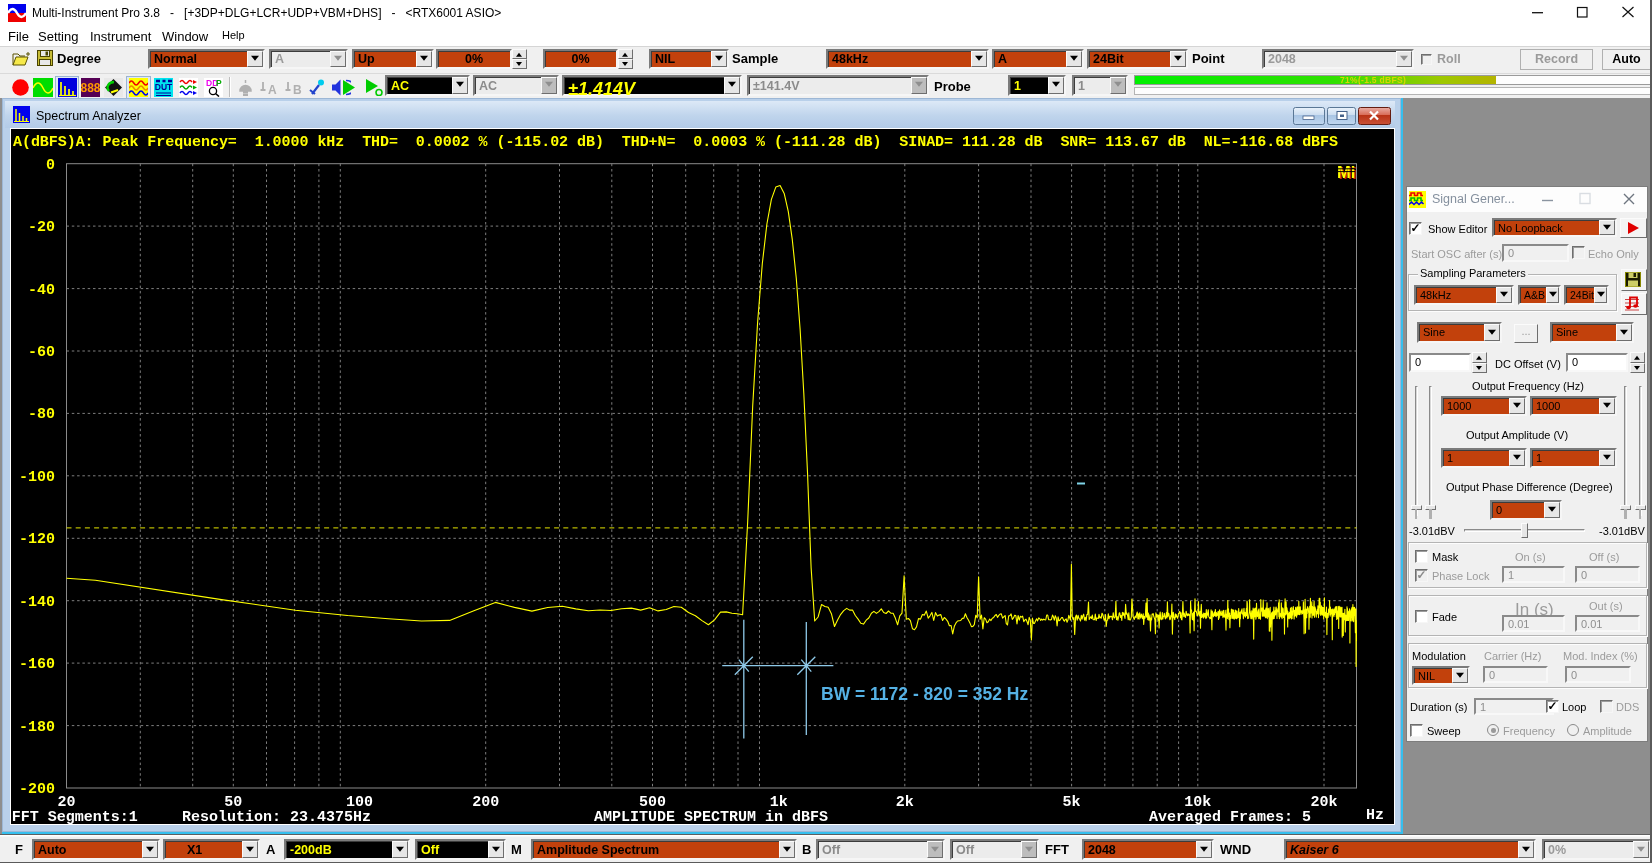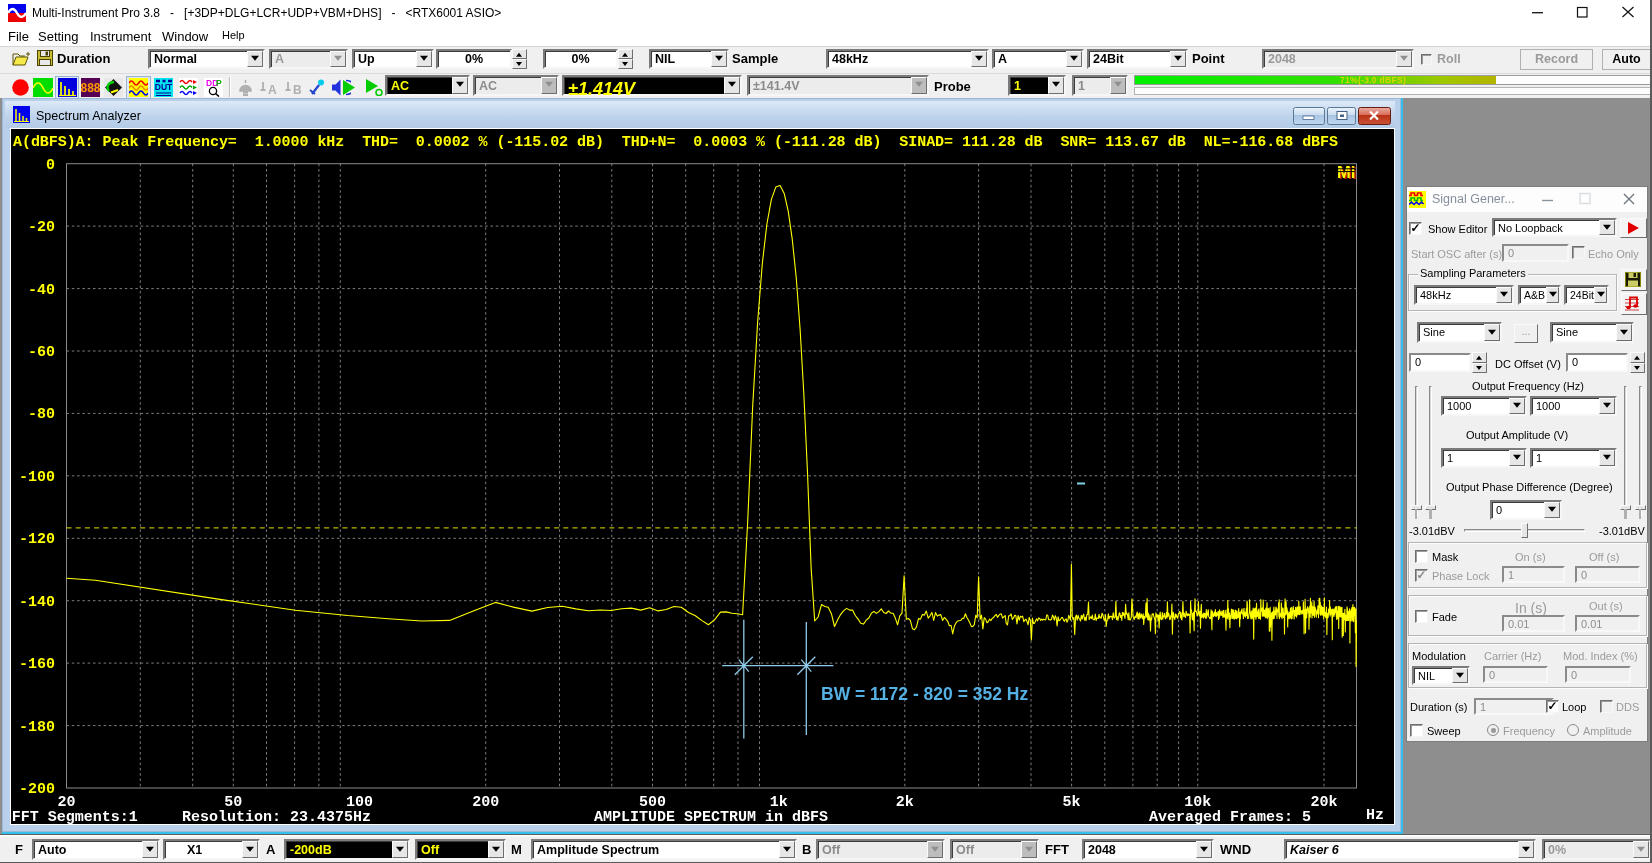--- a/index.html
+++ b/index.html
@@ -1,17 +1,17 @@
 <!DOCTYPE html>
 <html><head><meta charset="utf-8"><style>
 *{margin:0;padding:0;box-sizing:border-box}
 html,body{width:1652px;height:863px;overflow:hidden;background:#8e8e8e;font-family:"Liberation Sans",sans-serif;-webkit-font-smoothing:antialiased}
 .abs{position:absolute}
 .lbl{position:absolute;font-weight:bold;font-size:13px;color:#000}
-.combo{position:absolute;height:20.5px;background:#ffffff;border:2px solid;border-color:#7b7b7b #f6f6f6 #f6f6f6 #7b7b7b;box-shadow:inset 1px 1px 0 #3c3c3c}
+.combo{position:absolute;height:20.5px;background:#c2410c;border:2px solid;border-color:#7b7b7b #f6f6f6 #f6f6f6 #7b7b7b;box-shadow:inset 1px 1px 0 #3c3c3c}
 .combo .tx{position:absolute;left:4px;top:1.5px;font-weight:bold;font-size:12.5px;color:#000;white-space:nowrap}
 .cbtn{position:absolute;right:0px;top:0px;bottom:0px;width:16px;background:#e6e6e6;border:1.5px solid;border-color:#fbfbfb #6e6e6e #6e6e6e #fbfbfb;color:#000;text-align:center}
 .cbtn:after{content:"";position:absolute;left:50%;top:50%;transform:translate(-50%,-35%);border:4px solid transparent;border-top:5px solid #000}
 .gray .cbtn:after{border-top-color:#8f8f8f}
 .combo.dark{background:#000}
 .combo.dark .tx{color:#ffff00}
 .combo.dark.gray .tx{color:#8b8b8b}
 .combo.gray{background:#ececec}
 .combo.gray .tx{color:#9a9a9a}
 .combo.dark.gray .cbtn{background:#bdbdbd}
@@ -54,21 +54,21 @@
     <path d="M1,14 L4,6 L16,6 L13,14 Z" fill="#f6e94a" stroke="#5a5200" stroke-width="1"></path>
     <path d="M1,14 L1,3 L6,3 L8,5 L13,5" fill="none" stroke="#5a5200" stroke-width="1"></path>
     <path d="M14,3 h4 m-2,-2 v4" stroke="#5a5200" stroke-width="1"></path>
   </svg>
 <svg class="abs" style="left:37px;top:50px" width="17" height="17">
     <rect x="0.5" y="0.5" width="15" height="15" fill="#c8bd37" stroke="#4a4400"></rect>
     <rect x="3.5" y="0.5" width="9" height="6" fill="#e8e8e8" stroke="#4a4400"></rect>
     <rect x="8.5" y="1.5" width="2.5" height="4" fill="#4a4400"></rect>
     <rect x="2.5" y="9.5" width="11" height="6" fill="#e8e8e8" stroke="#4a4400"></rect>
   </svg>
-<span class="lbl" style="left:57px;top:51px;">Duration</span>
+<span class="lbl" style="left:57px;top:51px;">Degree</span>
 <div class="combo " style="left:148px;top:48.5px;width:117px;height:20.5px">
     <span class="tx" style="font-size:12.5px;font-weight:bold;">Normal</span>
     <span class="cbtn" style="width:16px"></span>
   </div>
 <div class="combo gray" style="left:269px;top:48.5px;width:79px;height:20.5px">
     <span class="tx" style="font-size:12.5px;font-weight:bold;">A</span>
     <span class="cbtn" style="width:16px"></span>
   </div>
 <div class="combo " style="left:352px;top:48.5px;width:82px;height:20.5px">
     <span class="tx" style="font-size:12.5px;font-weight:bold;">Up</span>
@@ -220,21 +220,21 @@
 <div class="combo dark" style="left:1008px;top:75px;width:58px;height:20.5px">
     <span class="tx" style="font-size:12.5px;font-weight:bold;">1</span>
     <span class="cbtn" style="width:16px"></span>
   </div>
 <div class="combo dark gray" style="left:1072px;top:75px;width:56px;height:20.5px">
     <span class="tx" style="font-size:12.5px;font-weight:bold;">1</span>
     <span class="cbtn" style="width:16px"></span>
   </div>
 <div class="abs" style="left:1134px;top:75px;width:517px;height:9.5px;background:#fdfdfd;border:1px solid #9a9a9a">
     <div style="position:absolute;left:0;top:0;bottom:0;width:361px;background:linear-gradient(90deg,#00f000,#30e000 55%,#9ec800 85%,#b4b400)"></div>
-    <span style="position:absolute;left:205px;top:-1.5px;font-size:8.5px;font-weight:bold;color:#d7d700;letter-spacing:0.3px">71%(-3.0 dBFS)</span>
+    <span style="position:absolute;left:205px;top:-1.5px;font-size:8.5px;font-weight:bold;color:#d7d700;letter-spacing:0.3px">71%(-1.5 dBFS)</span>
   </div>
 <div class="abs" style="left:1134px;top:87px;width:517px;height:8px;background:#fdfdfd;border:1px solid #b4b4b4"></div>
 <div class="abs" style="left:1.5px;top:98px;width:1401.5px;height:735.5px;background:#b9d0ea;border-right:2.5px solid #35bfee;border-bottom:2.5px solid #35bfee;box-shadow:inset 0 0 0 1px #9db7d5"></div>
 <div class="abs" style="left:4.5px;top:101px;width:1390px;height:27px;background:linear-gradient(180deg,#dde9f7,#bfd4ec 55%,#b3cbe7)"></div>
 <svg class="abs" style="left:13px;top:106px" width="17" height="17">
     <rect width="17" height="17" fill="#0000ee"></rect>
     <g stroke="#ffff00" stroke-width="1.5">
       <path d="M3,15V3"></path>
       <path d="M6.5,15V7"></path>
       <path d="M10,15V10"></path>
@@ -424,21 +424,21 @@
 <span class="abs" style="left:1589px;top:551px;font-size:11px;color:#9b9b9b;font-weight:normal;white-space:nowrap">Off (s)</span>
 <span class="chk on gr" style="left:1415px;top:569px"></span>
 <span class="abs" style="left:1432px;top:570px;font-size:11px;color:#9b9b9b;font-weight:normal;white-space:nowrap">Phase Lock</span>
 <div class="sunk" style="left:1502px;top:566px;width:63px;height:17px">
     <span class="tx">1</span>
   </div>
 <div class="sunk" style="left:1575px;top:566px;width:65px;height:17px">
     <span class="tx">0</span>
   </div>
 <div class="grp" style="left:1408px;top:595px;width:239px;height:41px"></div>
-<span class="abs" style="left:1515px;top:600px;font-size:14px;color:#9b9b9b;font-weight:normal;white-space:nowrap">In (s)</span>
+<span class="abs" style="left:1515px;top:600px;font-size:17px;color:#9b9b9b;font-weight:normal;white-space:nowrap">In (s)</span>
 <span class="abs" style="left:1589px;top:600px;font-size:11px;color:#9b9b9b;font-weight:normal;white-space:nowrap">Out (s)</span>
 <span class="chk  " style="left:1415px;top:610px"></span>
 <span class="abs" style="left:1432px;top:611px;font-size:11px;color:#000;font-weight:normal;white-space:nowrap">Fade</span>
 <div class="sunk" style="left:1502px;top:615px;width:63px;height:17px">
     <span class="tx">0.01</span>
   </div>
 <div class="sunk" style="left:1575px;top:615px;width:65px;height:17px">
     <span class="tx">0.01</span>
   </div>
 <div class="grp" style="left:1408px;top:643px;width:239px;height:45px"></div>

